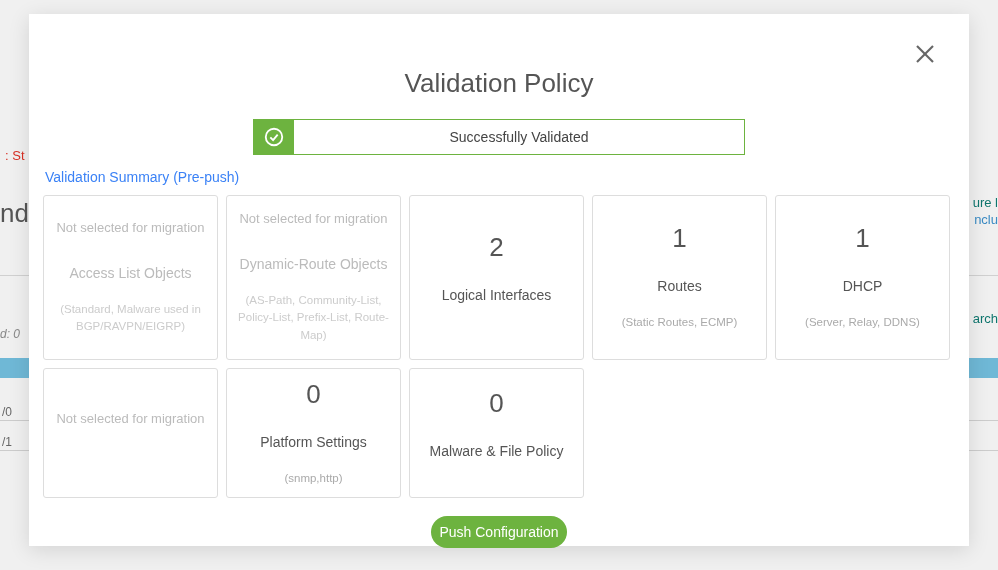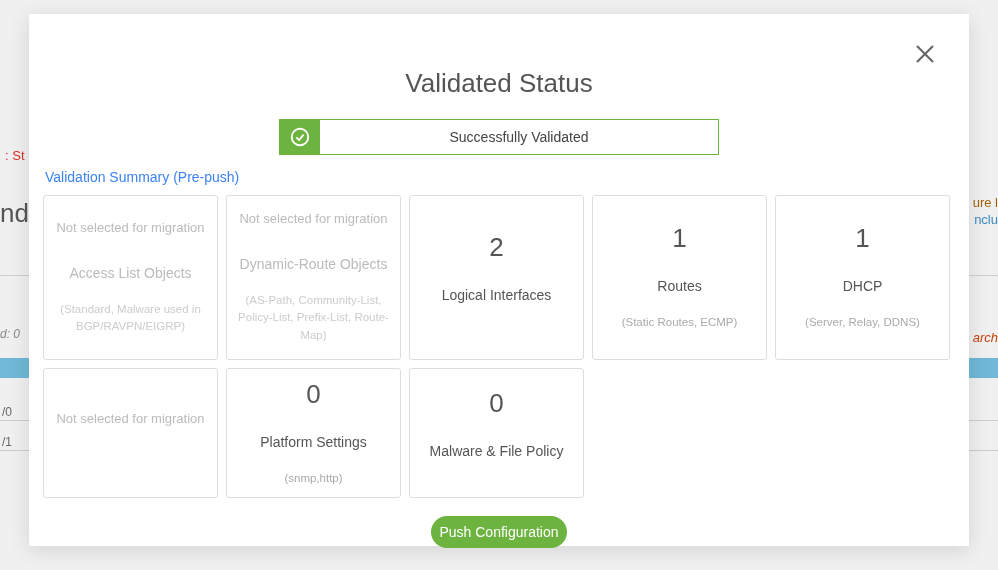--- a/index.html
+++ b/index.html
@@ -78,35 +78,34 @@
     }
     .backdrop-v1 {
       left: 2px;
       top: 435px;
       font-size: 12px;
       color: #666;
     }
     .backdrop-ure {
       right: 0px;
       top: 195px;
-      color: #a16207;
+      color: #0f766e;
       font-size: 13px;
     }
     .backdrop-inclu {
       right: 0px;
       top: 212px;
       color: #3b8bc4;
       font-size: 13px;
     }
     .backdrop-arch {
       right: 0px;
-      top: 330px;
-      font-size: 13px;
-      color: #c2410c;
-      font-style: italic;
+      top: 311px;
+      font-size: 13px;
+      color: #0f766e;
     }
     .backdrop-line-top {
       position: absolute;
       left: 0;
       top: 275px;
       width: 100%;
       height: 1px;
       background: #d0d0d0;
     }
     .modal {
@@ -139,21 +138,21 @@
       text-align: center;
       font-size: 26px;
       font-weight: 400;
       color: #555;
       margin-top: 36px;
       margin-bottom: 20px;
     }
     .status-banner {
       display: flex;
       align-items: stretch;
-      width: 440px;
+      width: 492px;
       height: 36px;
       margin: 0 auto 14px auto;
       border: 1px solid #6db33f;
       background: #fff;
     }
     .status-icon-box {
       width: 40px;
       background: #6db33f;
       display: flex;
       align-items: center;
@@ -262,21 +261,21 @@
 
 <div class="modal">
 
   <div class="close-btn">
     <svg viewBox="0 0 24 24">
       <line x1="4" y1="4" x2="20" y2="20"></line>
       <line x1="20" y1="4" x2="4" y2="20"></line>
     </svg>
   </div>
 
-  <h1 class="modal-title">Validated Status</h1>
+  <h1 class="modal-title">Validation Policy</h1>
 
   <div class="status-banner">
     <div class="status-icon-box">
       <svg viewBox="0 0 24 24">
         <circle cx="12" cy="12" r="9"></circle>
         <polyline points="8,12.5 11,15.5 16,9.5"></polyline>
       </svg>
     </div>
     <div class="status-text">Successfully Validated</div>
   </div>

